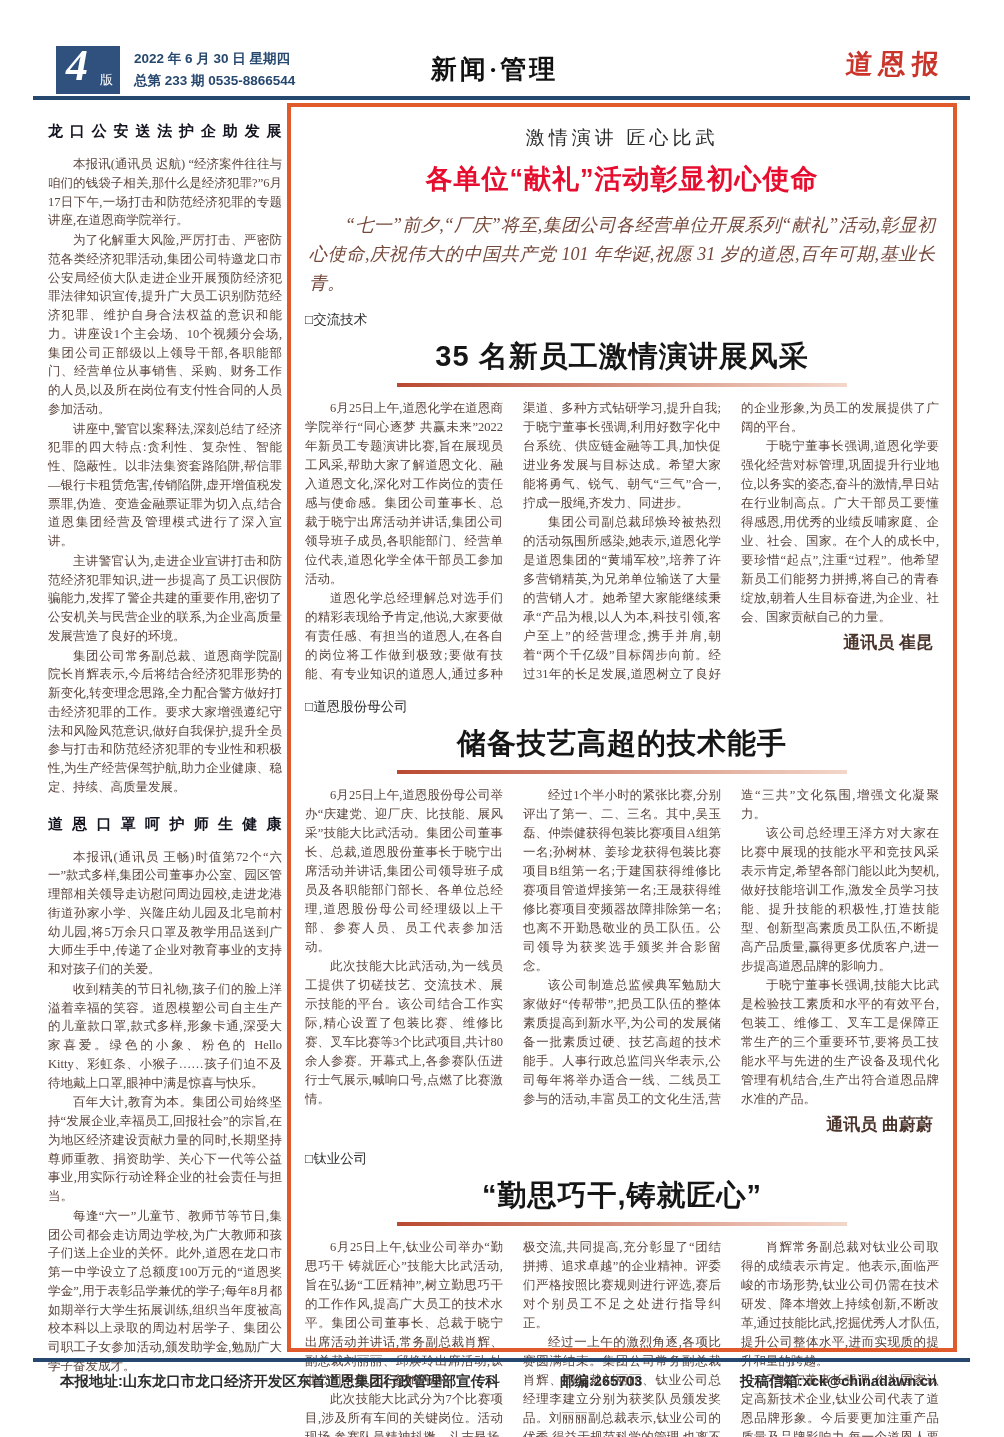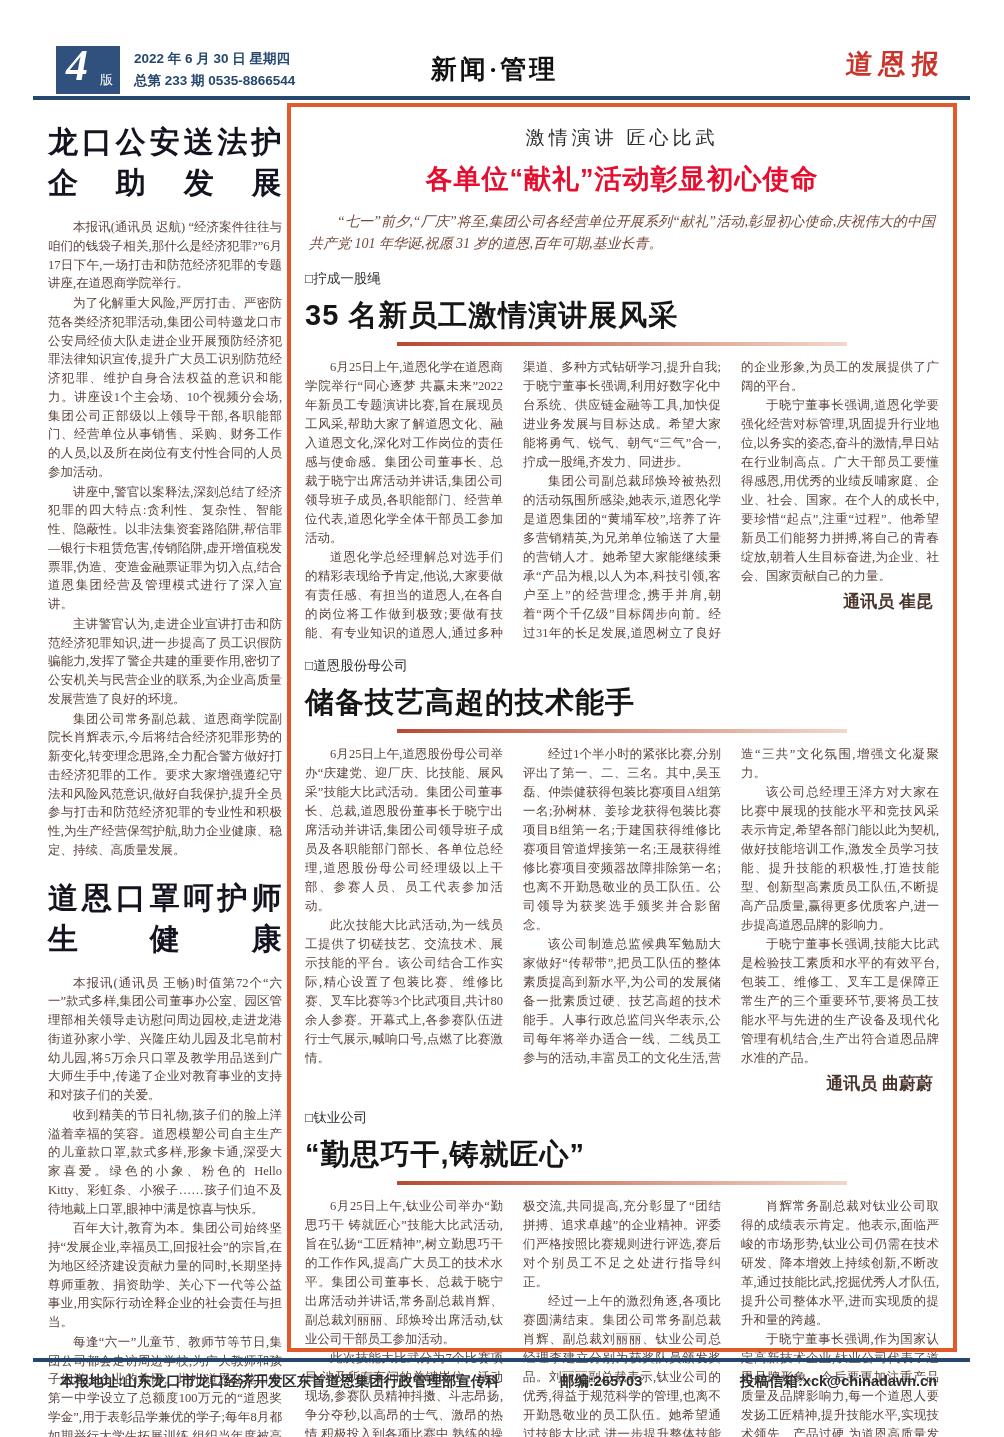--- a/index.html
+++ b/index.html
@@ -15,34 +15,34 @@
              font-size:13.5px;font-weight:bold;color:#26476e;line-height:1.6;}
   .center-title{position:absolute;left:0;right:16px;top:8px;text-align:center;
                 font-size:26px;font-weight:bold;color:#111;letter-spacing:3px;
                 font-family:"Liberation Serif",serif;}
   .masthead{position:absolute;right:12px;top:2px;font-size:27px;font-weight:bold;color:#c9342b;
             font-family:"Liberation Serif",serif;letter-spacing:6px;transform:skewX(-4deg);}
   .header-rule{position:absolute;left:33px;top:96px;width:937px;height:4px;background:#26476e;}
   
   .left-col{position:absolute;left:48px;top:112px;width:234px;}
   .l-title{font-family:Liberation Sans, sans-serif;font-weight:bold;color:#141420;
-           font-size:30px;letter-spacing:0.5px;text-align:justify;text-align-last:justify;
+           font-size:15px;letter-spacing:0.5px;text-align:justify;text-align-last:justify;
            margin:10px 0 14px 0;}
   .body p{font-size:12.5px;line-height:1.5;text-align:justify;text-indent:2em;margin:0 0 1px 0;}
   
   .main-box{position:absolute;left:287px;top:103px;width:670px;height:1249px;
             border:4px solid #e05a2b;box-sizing:border-box;padding:12px 14px 0 14px;}
   .kicker{text-align:center;font-size:19px;color:#2b2b2b;letter-spacing:4px;margin-top:6px;}
   .headline-red{text-align:center;font-family:"Liberation Sans",sans-serif;font-weight:bold;
                 color:#e60d2e;font-size:27px;letter-spacing:1px;margin:10px 0 14px 0;}
-  .intro{font-size:14px;line-height:1.6;text-align:justify;text-indent:2em;color:#74483a;
+  .intro{font-size:18px;line-height:1.6;text-align:justify;text-indent:2em;color:#74483a;
          font-style:italic;margin:0 4px 10px 4px;}
   .section{margin-top:14px;}
   .sec-label{font-family:"Liberation Sans",sans-serif;font-size:13.5px;color:#2f2f2f;margin:4px 0 2px 0;}
-  .sec-headline{font-family:"Liberation Sans",sans-serif;font-weight:bold;
+  .sec-headline{text-align:center;font-family:"Liberation Sans",sans-serif;font-weight:bold;
                 color:#161616;font-size:29px;letter-spacing:1px;margin:8px 0 6px 0;}
   .sec-underline{height:4px;width:450px;margin:0 auto 12px auto;
                  background:linear-gradient(to right,#b94a32,#f3d7ca);}
   .sec-body{column-count:3;column-gap:20px;}
   .sec-body p{font-size:12.5px;line-height:1.52;text-align:justify;text-indent:2em;margin:0;}
   .byline{font-family:"Liberation Sans",sans-serif;font-weight:bold;font-size:17px;
           text-align:right;color:#4a342c;margin-top:4px;padding-right:6px;}
   
   .footer-rule{position:absolute;left:33px;top:1358px;width:937px;height:4px;background:#26476e;}
   .footer{position:absolute;left:48px;top:1372px;width:909px;
@@ -91,21 +91,21 @@
         </div>
     </article>
   </div>
 
   <div class="main-box">
     <div class="kicker">激情演讲 匠心比武</div>
     <div class="headline-red">各单位“献礼”活动彰显初心使命</div>
     <p class="intro">“七一”前夕,“厂庆”将至,集团公司各经营单位开展系列“献礼”活动,彰显初心使命,庆祝伟大的中国共产党 101 年华诞,祝愿 31 岁的道恩,百年可期,基业长青。</p>
 
     <section class="section">
-      <div class="sec-label">□拧成一股绳</div>
+      <div class="sec-label">□交流技术</div>
       <div class="sec-headline">35 名新员工激情演讲展风采</div>
       <div class="sec-underline"></div>
       <div class="sec-body">
         <div>
             <p>6月25日上午,道恩化学在道恩商学院举行“同心逐梦 共赢未来”2022年新员工专题演讲比赛,旨在展现员工风采,帮助大家了解道恩文化、融入道恩文化,深化对工作岗位的责任感与使命感。集团公司董事长、总裁于晓宁出席活动并讲话,集团公司领导班子成员,各职能部门、经营单位代表,道恩化学全体干部员工参加活动。</p>
             <p>道恩化学总经理解总对选手们的精彩表现给予肯定,他说,大家要做有责任感、有担当的道恩人,在各自的岗位将工作做到极致;要做有技能、有专业知识的道恩人,通过多种渠道、多种方式钻研学习,提升自我;于晓宁董事长强调,利用好数字化中台系统、供应链金融等工具,加快促进业务发展与目标达成。希望大家能将勇气、锐气、朝气“三气”合一,拧成一股绳,齐发力、同进步。</p>
             <p>集团公司副总裁邱焕玲被热烈的活动氛围所感染,她表示,道恩化学是道恩集团的“黄埔军校”,培养了许多营销精英,为兄弟单位输送了大量的营销人才。她希望大家能继续秉承“产品为根,以人为本,科技引领,客户至上”的经营理念,携手并肩,朝着“两个千亿级”目标阔步向前。经过31年的长足发展,道恩树立了良好的企业形象,为员工的发展提供了广阔的平台。</p>
             <p>于晓宁董事长强调,道恩化学要强化经营对标管理,巩固提升行业地位,以务实的姿态,奋斗的激情,早日站在行业制高点。广大干部员工要懂得感恩,用优秀的业绩反哺家庭、企业、社会、国家。在个人的成长中,要珍惜“起点”,注重“过程”。他希望新员工们能努力拼搏,将自己的青春绽放,朝着人生目标奋进,为企业、社会、国家贡献自己的力量。</p>
           </div>
         <div class="byline">通讯员 崔昆</div>

